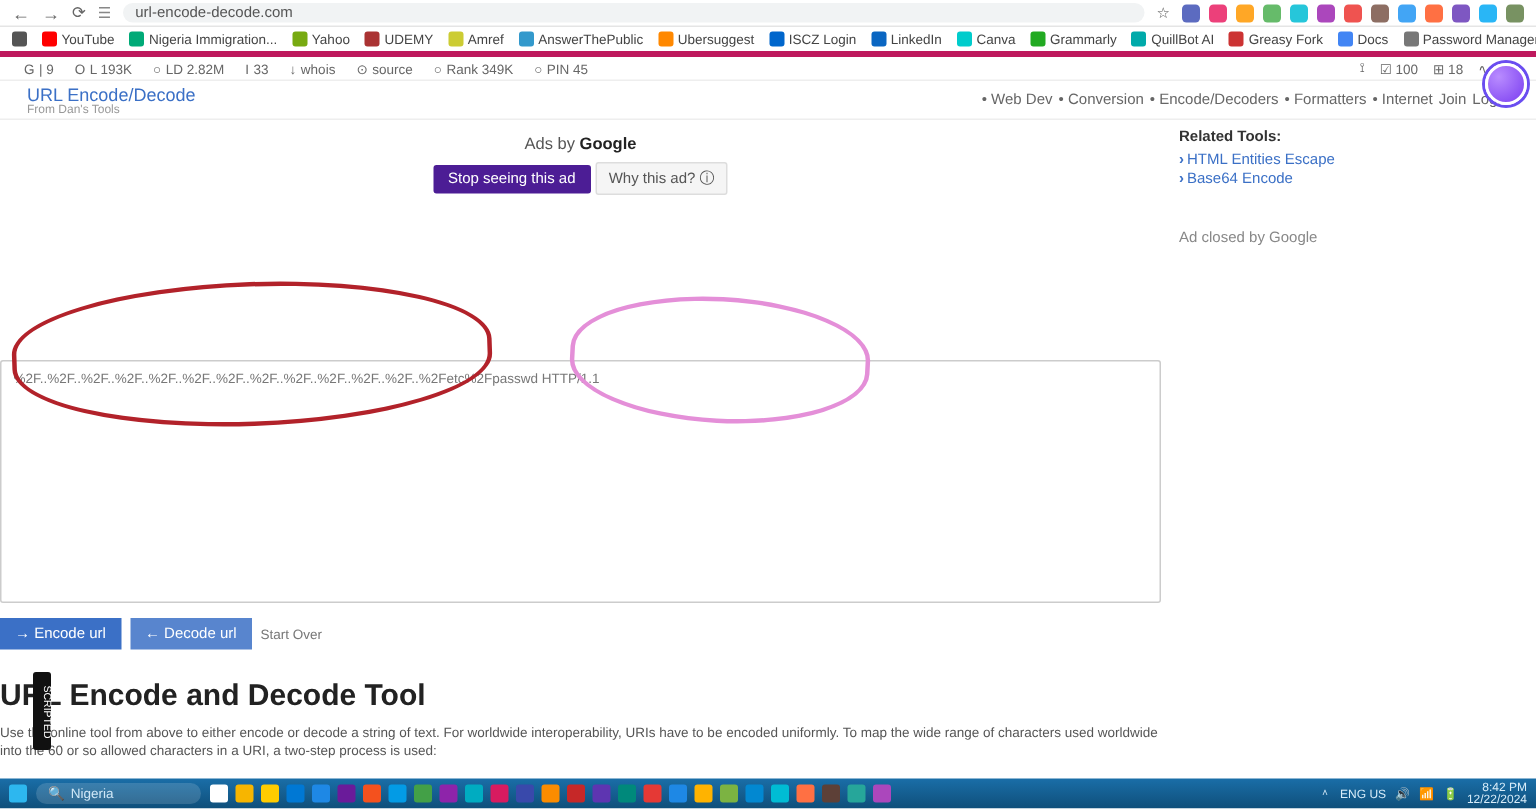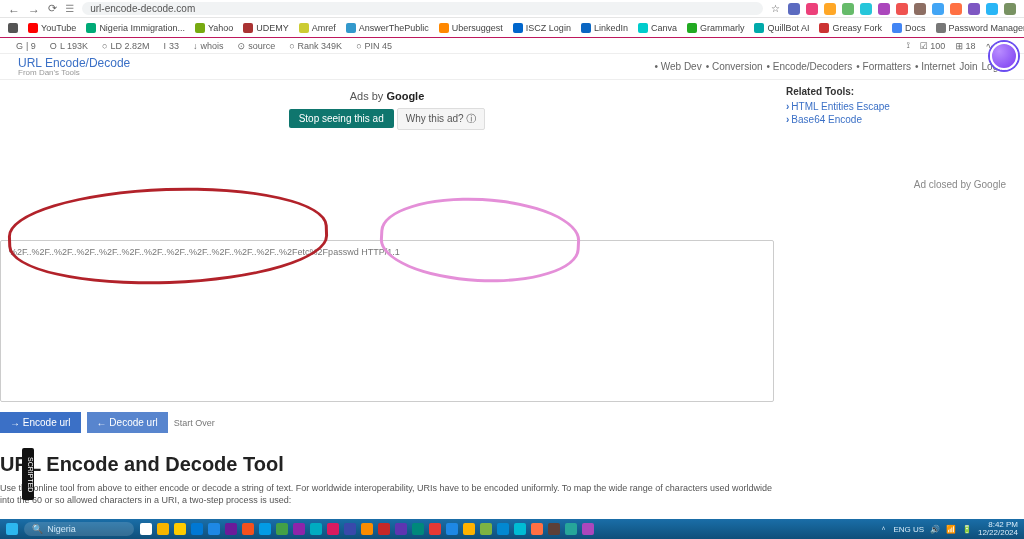--- a/index.html
+++ b/index.html
@@ -5,59 +5,59 @@
   * { box-sizing: border-box; margin: 0; padding: 0; }
   body { font-family: Arial, sans-serif; font-size: 11px; background: #fff; color: #333; width: 1024px; height: 539px; overflow: hidden; position: relative; }
 
   .browser-top { height: 18px; display: flex; align-items: center; gap: 8px; padding: 0 8px; border-bottom: 1px solid #e5e5e5; font-size: 10px; color: #555; }
   .nav-arrow { cursor: pointer; font-size: 12px; color: #666; }
   .reload   { cursor: pointer; font-size: 11px; color: #666; }
   .addrbar  { flex: 1; background: #f1f3f4; border-radius: 10px; padding: 1px 8px; font-size: 10px; color: #555; }
   .ext-row  { display: flex; gap: 6px; align-items: center; }
   .ext-dot  { width: 12px; height: 12px; border-radius: 3px; display: inline-block; }
 
-  .bookmarks { height: 20px; display: flex; align-items: center; gap: 6px; padding: 0 8px; border-bottom: 1px solid #be185d; font-size: 9px; overflow: hidden; }
+  .bookmarks { height: 20px; display: flex; align-items: center; gap: 6px; padding: 0 8px; border-bottom: 4px solid #be185d; font-size: 9px; overflow: hidden; }
   .bm { display: flex; align-items: center; gap: 3px; color: #444; cursor: pointer; white-space: nowrap; }
   .bm .fav { width: 10px; height: 10px; border-radius: 2px; display: inline-block; }
 
   .stats-bar { height: 16px; display: flex; align-items: center; gap: 10px; padding: 0 16px; font-size: 9px; color: #666; border-bottom: 1px solid #eee; }
   .stat { display: flex; align-items: center; gap: 3px; }
 
   .site-header { height: 26px; display: flex; align-items: center; justify-content: space-between; padding: 0 18px; border-bottom: 1px solid #eee; }
   .brand { display: flex; flex-direction: column; line-height: 1; }
   .brand-title { color: #3b70c6; font-size: 12px; }
   .brand-sub { font-size: 8px; color: #999; }
   .navlinks { display: flex; gap: 4px; font-size: 10px; color: #666; }
   .navlinks span { cursor: pointer; }
 
   .content { display: flex; padding: 6px 18px 0 0; gap: 12px; position: relative; }
   .main { flex: 1; }
   .ad-box { text-align: center; margin-top: 4px; }
   .ad-by { font-size: 11px; color: #555; }
   .ad-by b { font-weight: 700; color: #222; }
   .ad-btns { margin-top: 6px; }
-  .btn-blue { background: #0f766e; color: #fff; border: none; font-size: 10px; padding: 4px 10px; border-radius: 2px; cursor: pointer; }
+  .btn-blue { background: #4c1d95; color: #fff; border: none; font-size: 10px; padding: 4px 10px; border-radius: 2px; cursor: pointer; }
   .btn-light{ background: #f5f5f5; color: #555; border: 1px solid #ddd; font-size: 10px; padding: 3px 8px; border-radius: 2px; cursor: pointer; }
 
   .io-row { display: flex; gap: 14px; margin-top: 110px; }
   .io-box { flex: 1; border: 1px solid #ccc; border-radius: 2px; padding: 6px 8px; height: 162px; font-size: 9px; color: #777; font-family: Arial, sans-serif; resize: none; }
 
   .actions { margin-top: 10px; display: flex; align-items: center; gap: 6px; }
   .enc-btn { background: #3b70c6; color: #fff; border: none; padding: 5px 10px; font-size: 10px; cursor: pointer; }
   .dec-btn { background: #3b70c6; color: #fff; border: none; padding: 5px 10px; font-size: 10px; cursor: pointer; opacity: .85; }
   .startover { font-size: 9px; color: #777; cursor: pointer; }
 
   .below-h { font-size: 20px; font-weight: 700; color: #222; margin-top: 20px; }
   .below-p { font-size: 9px; color: #555; margin-top: 6px; max-width: 860px; line-height: 1.35; }
 
   .side { width: 220px; font-size: 10px; }
   .side-h { font-weight: 700; margin-bottom: 4px; }
   .side-link { color: #3b70c6; display: flex; align-items: center; gap: 2px; cursor: pointer; font-size: 10px; margin-bottom: 2px; }
   .side-link .caret { font-weight: 700; }
-  .ad-closed { text-align: right; color: #888; font-size: 10px; margin-top: 54px; }
+  .ad-closed { text-align: left; color: #888; font-size: 10px; margin-top: 28px; }
 
   .circle-red { position: absolute; border: 3px solid #b2222a; border-radius: 50% / 45%; pointer-events: none; }
   .circle-pink{ position: absolute; border: 3px solid #e48fd8; border-radius: 50% / 45%; pointer-events: none; }
 
   .sc-tab { position: absolute; left: 22px; top: 448px; width: 12px; height: 52px; background: #111; color: #fff; font-size: 7px; writing-mode: vertical-rl; text-align: center; padding-top: 2px; border-radius: 2px; }
 
   
   .taskbar { position: absolute; left: 0; right: 0; bottom: 0; height: 20px; background: linear-gradient(#1a6ea8, #0f4f7a); display: flex; align-items: center; padding: 0 6px; gap: 6px; }
   .tb-start { width: 12px; height: 12px; background: #2db7ef; border-radius: 2px; }
   .tb-search{ flex: 0 0 110px; background: rgba(255,255,255,.15); border-radius: 10px; height: 14px; color: #cfe7f7; font-size: 9px; display: flex; align-items: center; gap: 4px; padding: 0 8px; }

